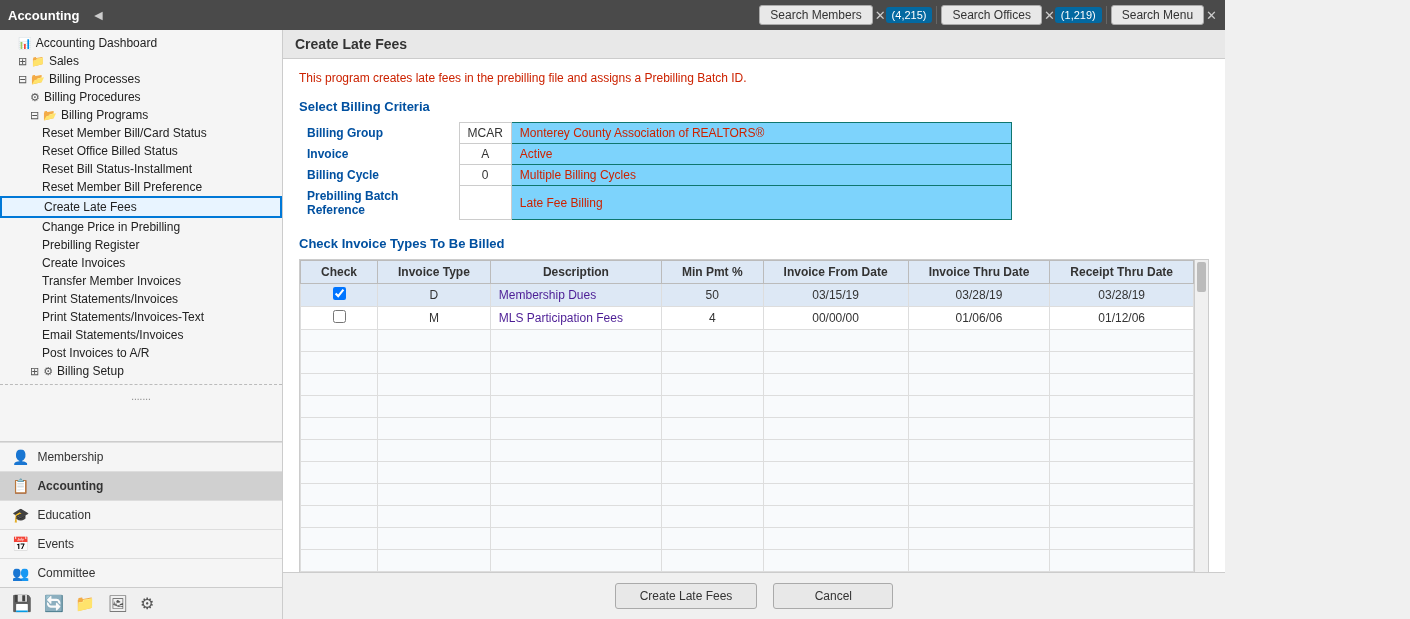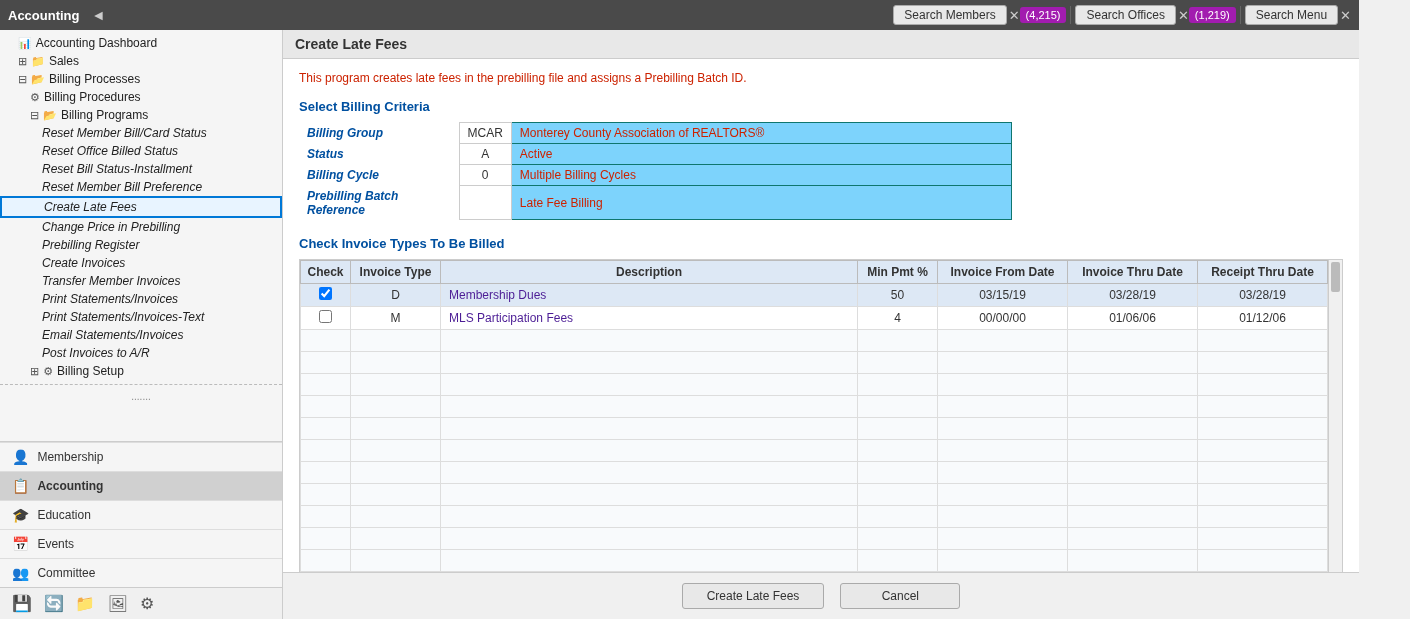--- a/index.html
+++ b/index.html
@@ -1,54 +1,54 @@
 <!DOCTYPE html>
 <html><head>
   <meta charset="utf-8">
   <style>
     * { box-sizing: border-box; margin: 0; padding: 0; }
     body { font-family: Arial, sans-serif; font-size: 12px; background: #f0f0f0; overflow: hidden; }
 
-    .app-container { display: flex; flex-direction: column; height: 619px; width: 1359px; background: #fff; }
+    .app-container { display: flex; flex-direction: column; height: 619px; width: 1225px; background: #fff; }
 
     
     .top-bar {
       display: flex; align-items: center; background: #4a4a4a; color: #fff;
       padding: 4px 8px; height: 30px; gap: 8px;
     }
     .top-bar-title { font-weight: bold; font-size: 13px; flex: none; }
     .top-bar-collapse { margin-left: 4px; cursor: pointer; color: #ccc; font-size: 14px; }
     .search-group { display: flex; align-items: center; gap: 0; margin-left: auto; }
     .search-btn {
       background: #e8e8e8; border: 1px solid #aaa; border-radius: 3px;
       padding: 2px 10px; cursor: pointer; font-size: 12px; color: #333;
     }
     .search-count {
-      background: #a21caf; color: #fff; border-radius: 3px; padding: 2px 6px; font-size: 11px;
+      background: #0369a1; color: #fff; border-radius: 3px; padding: 2px 6px; font-size: 11px;
     }
     .search-close { color: #ccc; cursor: pointer; font-size: 13px; margin-left: 2px; }
     .search-divider { width: 1px; background: #666; height: 18px; margin: 0 4px; }
 
     
     .main-layout { display: flex; flex: 1; overflow: hidden; }
 
     
     .sidebar { width: 283px; background: #f5f5f5; border-right: 1px solid #ccc; display: flex; flex-direction: column; overflow: hidden; }
     .sidebar-tree { flex: 1; overflow-y: auto; padding: 4px 0; }
     .sidebar-item {
       display: flex; align-items: center; padding: 2px 6px; cursor: pointer;
       white-space: nowrap; color: #222; font-size: 12px;
     }
     .sidebar-item.selected-highlight {
       border: 2px solid #0078d7; background: #e8f4ff;
     }
     .sidebar-icon { margin-right: 4px; font-size: 11px; color: #555; }
     .sidebar-indent1 { padding-left: 18px; }
     .sidebar-indent2 { padding-left: 30px; }
-    .sidebar-indent3 { padding-left: 42px; font-style: italic; }
+    .sidebar-indent3 { padding-left: 42px; }
 
     .sidebar-section-divider { border-top: 1px dashed #bbb; margin: 4px 0; }
     .sidebar-scroll-indicator { text-align: center; color: #888; font-size: 10px; padding: 2px; }
 
     
     .sidebar-bottom { border-top: 1px solid #ccc; }
     .sidebar-nav-item {
       display: flex; align-items: center; padding: 6px 12px; cursor: pointer;
       font-size: 12px; color: #333; gap: 8px; border-top: 1px solid #ddd;
     }
@@ -74,35 +74,35 @@
     
     .content-body { flex: 1; overflow-y: auto; padding: 12px 16px; }
 
     .info-message { color: #cc2200; font-size: 12px; margin-bottom: 14px; }
 
     .section-title { color: #0050a0; font-weight: bold; font-size: 13px; margin-bottom: 8px; }
 
     
     .criteria-table { border-collapse: collapse; margin-bottom: 16px; width: auto; }
     .criteria-table td { padding: 3px 8px; font-size: 12px; vertical-align: middle; }
-    .criteria-label { color: #0050a0; font-weight: bold; width: 160px; font-style: italic; }
+    .criteria-label { color: #0050a0; font-weight: bold; width: 160px; }
     .criteria-code-cell {
       border: 1px solid #ccc; background: #fff; min-width: 50px; text-align: center; color: #333;
     }
     .criteria-value-cell {
       border: 1px solid #0f766e; background: #7dd3fc; min-width: 500px; padding: 2px 8px; color: #cc2200;
     }
 
     
     .invoice-table-container {
       border: 1px solid #ccc; overflow: hidden;
     }
     .invoice-table { border-collapse: collapse; width: 100%; font-size: 12px; }
     .invoice-table th {
-      background: #dde8f5; border: 1px solid #bbb; padding: 4px 0;
+      background: #dde8f5; border: 1px solid #bbb; padding: 4px 20px;
       text-align: left; font-weight: bold; color: #333; white-space: nowrap;
     }
     .invoice-table th.center { text-align: center; }
     .invoice-table td { border: 1px solid #ddd; padding: 3px 8px; color: #333; }
     .invoice-table tr.row-checked { background: #dde8f5; }
     .invoice-table tr.row-unchecked { background: #fff; }
     .invoice-table tr.row-empty { background: #f8fafc; height: 22px; }
     .invoice-table td.center { text-align: center; }
     .invoice-table td.description { color: #4c1d95; }
 
@@ -274,21 +274,21 @@
         <div class="section-title">Select Billing Criteria</div>
 
         <table class="criteria-table">
           <tbody>
               <tr>
             <td class="criteria-label">Billing Group</td>
             <td class="criteria-code-cell">MCAR</td>
             <td class="criteria-value-cell">Monterey County Association of REALTORS®</td>
           </tr>
           <tr>
-            <td class="criteria-label">Status</td>
+            <td class="criteria-label">Invoice</td>
             <td class="criteria-code-cell">A</td>
             <td class="criteria-value-cell">Active</td>
           </tr>
           <tr>
             <td class="criteria-label">Billing Cycle</td>
             <td class="criteria-code-cell">0</td>
             <td class="criteria-value-cell">Multiple Billing Cycles</td>
           </tr>
           <tr>
             <td class="criteria-label">Prebilling Batch Reference</td>

